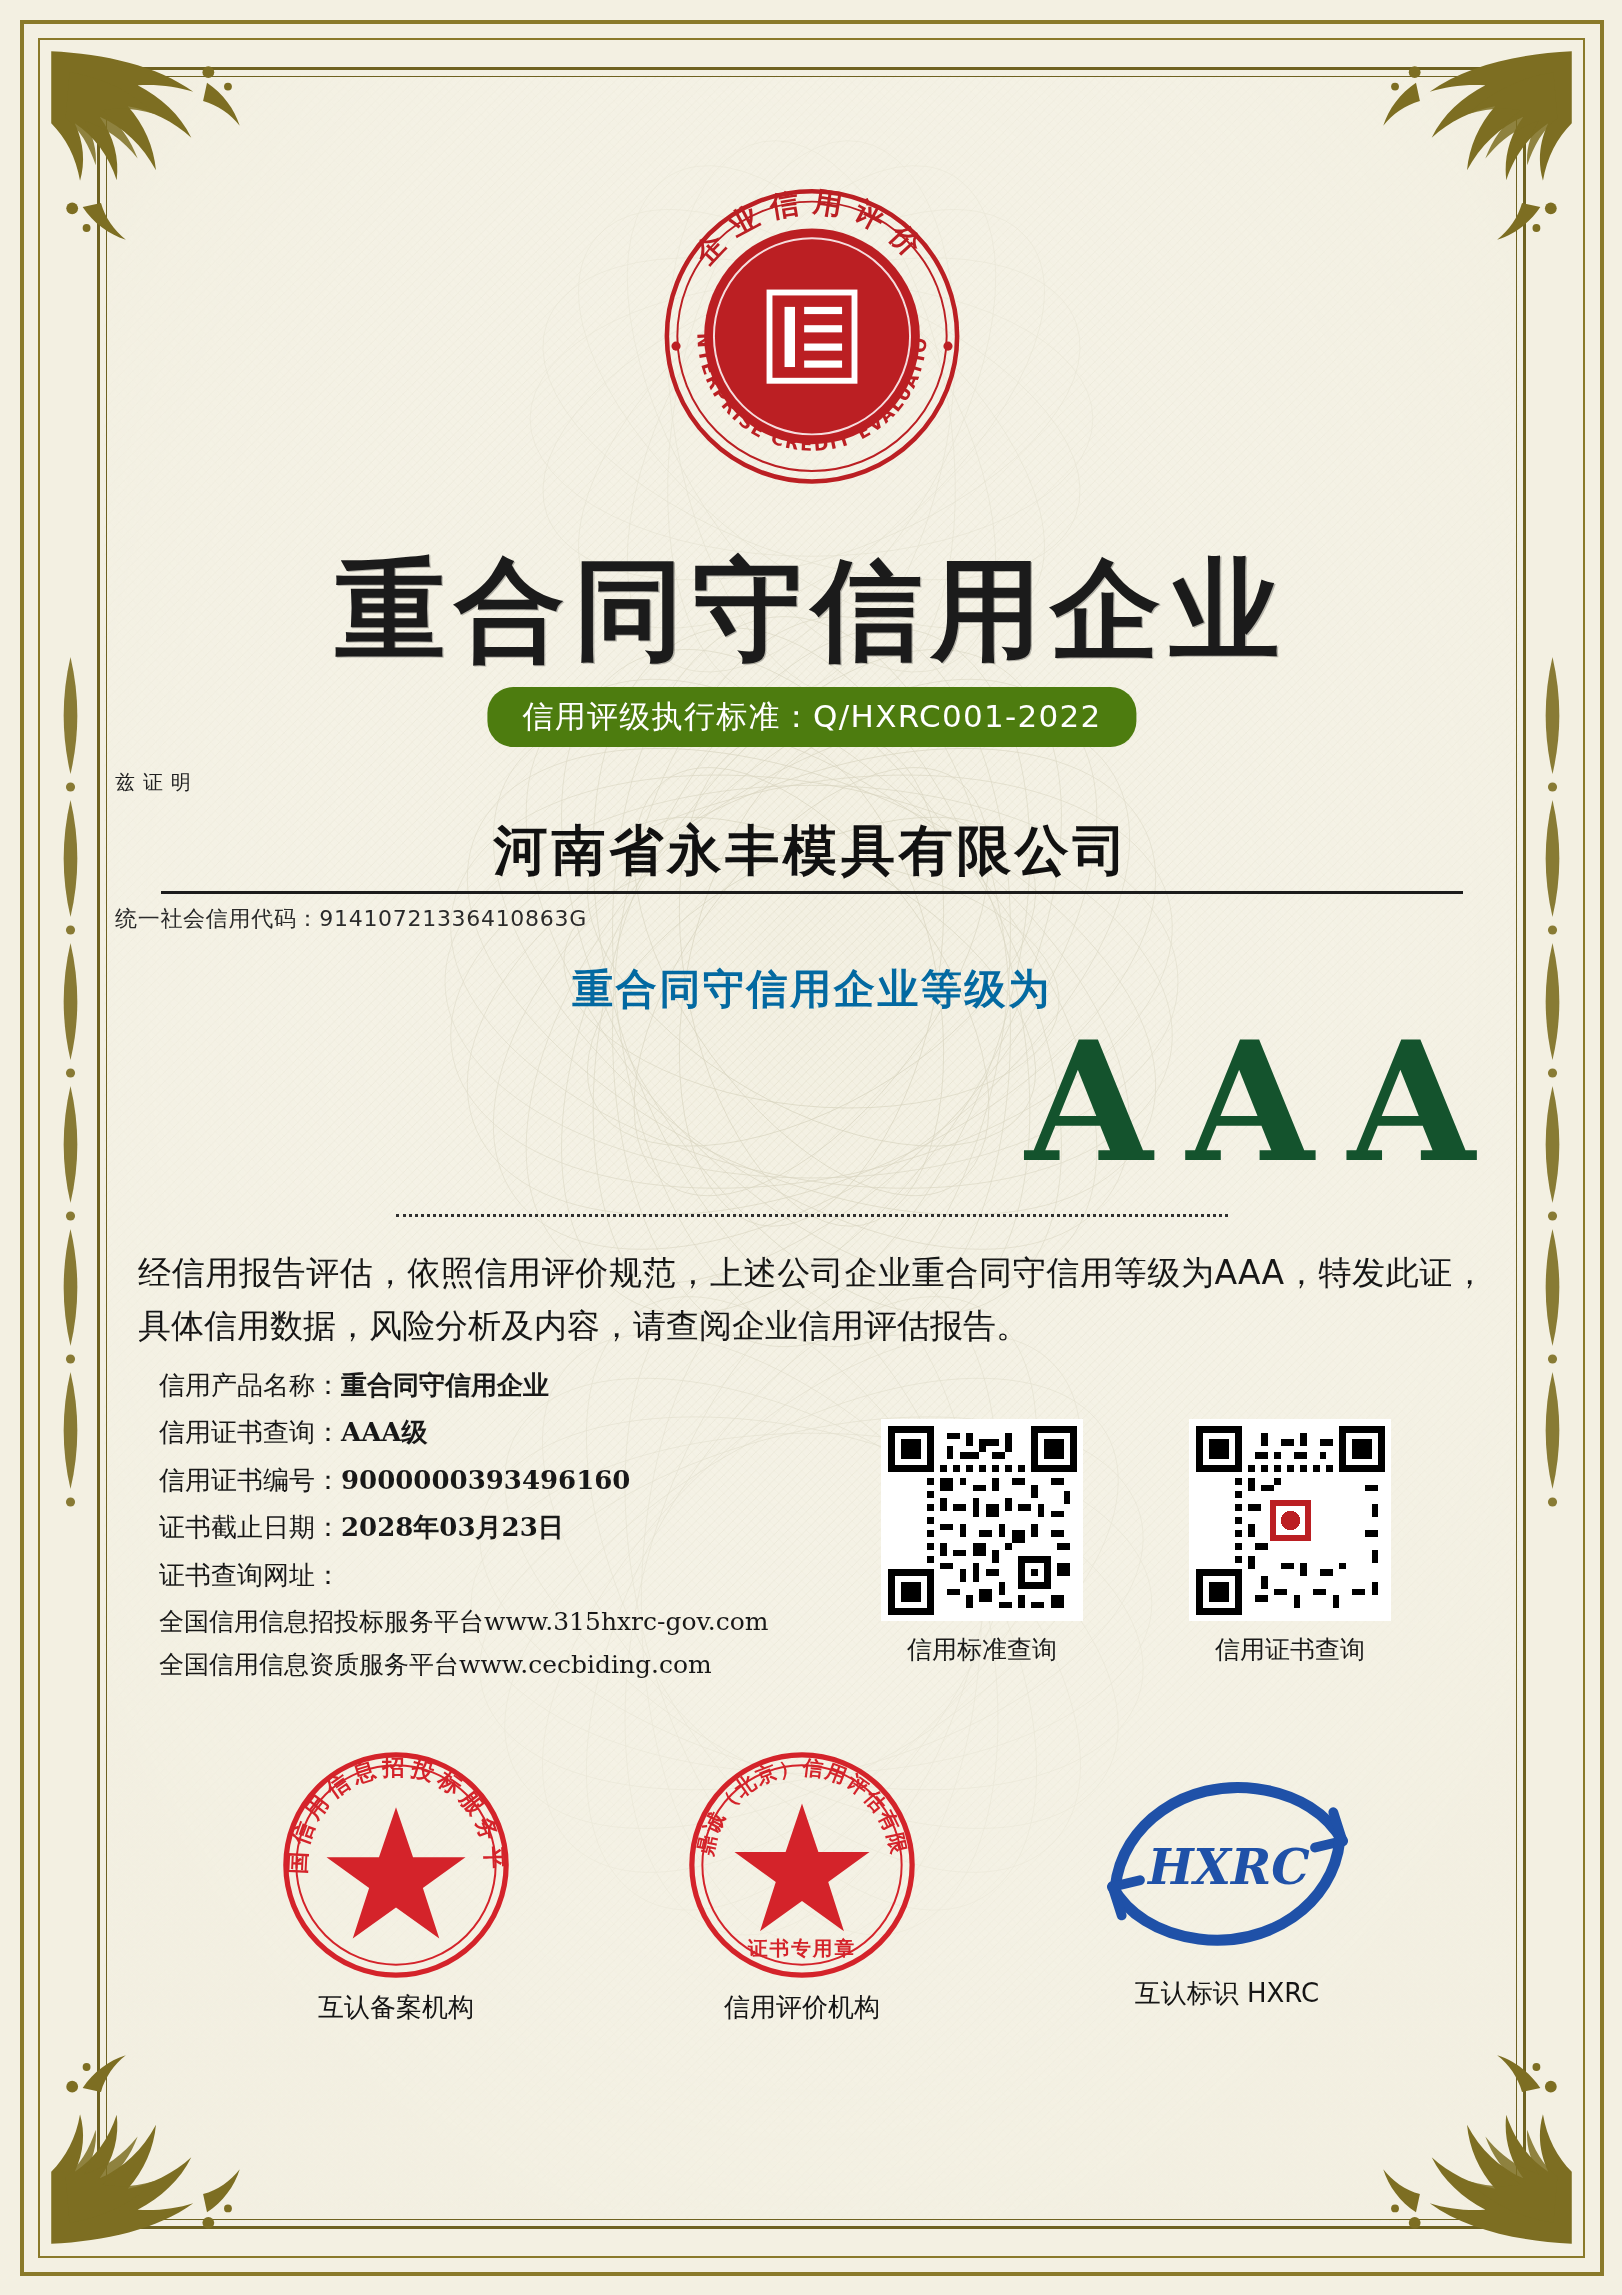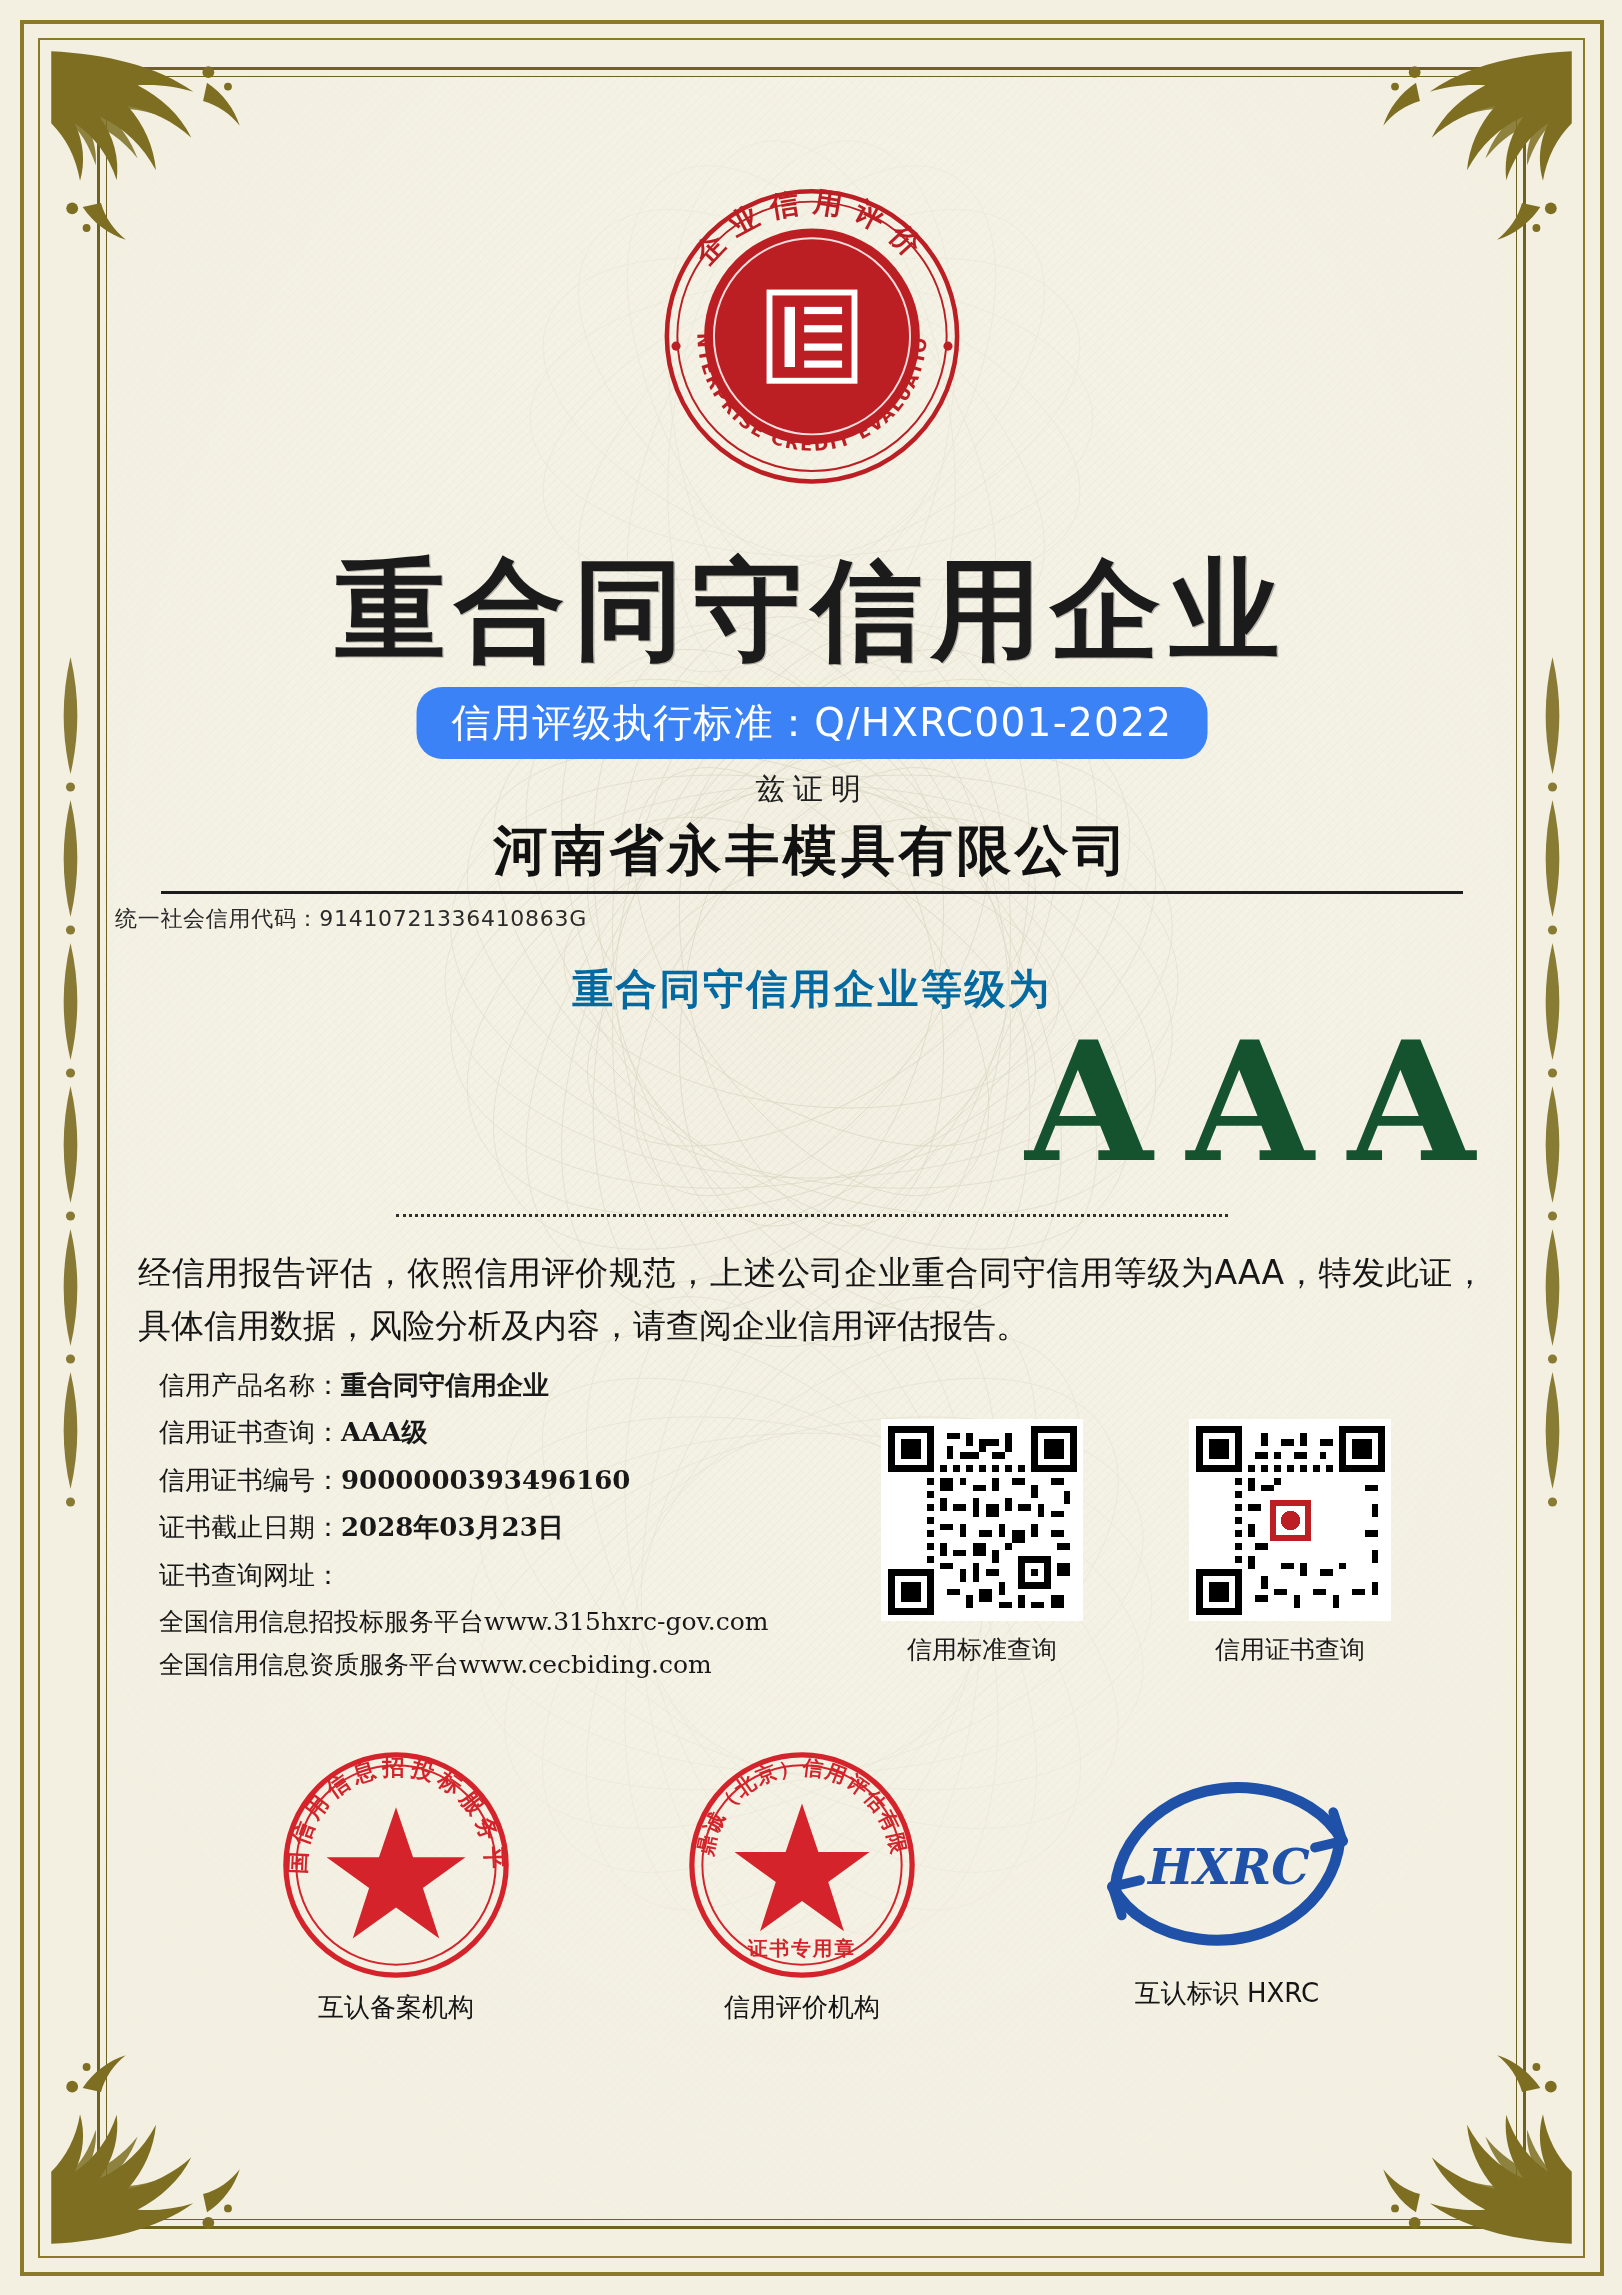--- a/index.html
+++ b/index.html
@@ -115,36 +115,36 @@
     white-space: nowrap;
     text-shadow: 1.3px 1.3px 0 rgba(0,0,0,0.25);
   }
 
   
   .std-pill {
     position: absolute;
     left: 50%;
     top: 602px;
     transform: translateX(-50%);
-    background: #3b82f6;
+    background: #4d7c0f;
     color: #ffffff;
     border-radius: 26px;
     padding: 9.2px 35px;
-    font-size: 39px;
+    font-size: 31px;
     letter-spacing: 1.3px;
     white-space: nowrap;
     font-family: "DejaVu Sans", "Liberation Sans", sans-serif;
   }
 
   .zizhengming {
     position: absolute;
     left: 0; right: 0;
     top: 684px;
-    text-align: center;
-    font-size: 30px;
+    text-align: left;
+    font-size: 20px;
     letter-spacing: 7.9px;
     color: #1f1f1f;
     font-family: "DejaVu Sans", "Liberation Sans", sans-serif;
   }
 
   .company-name {
     position: absolute;
     left: 0; right: 0;
     top: 730px;
     text-align: center;

